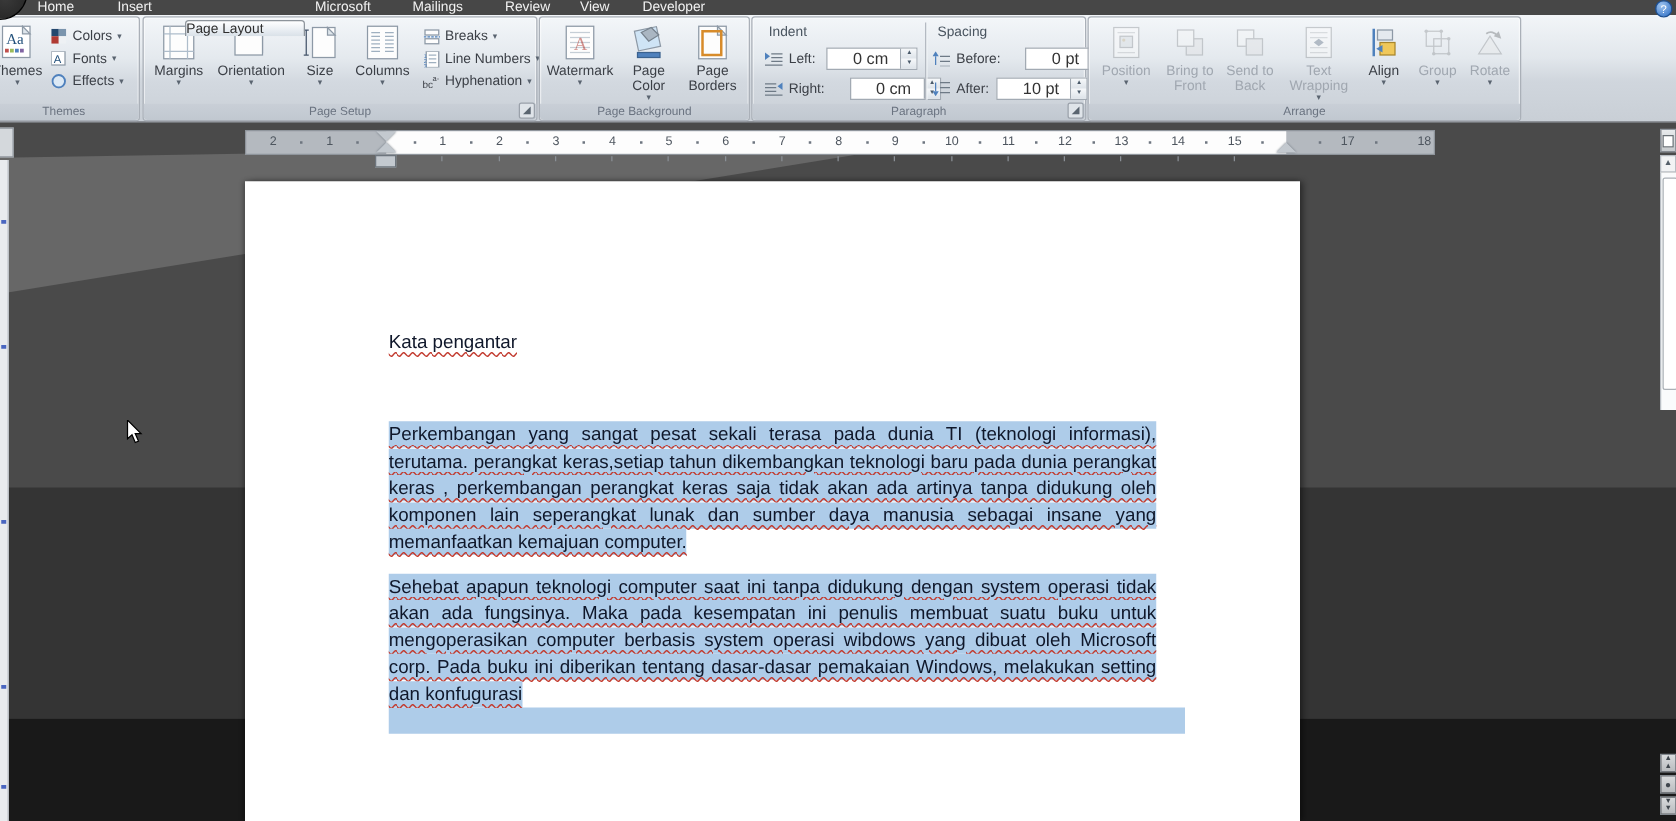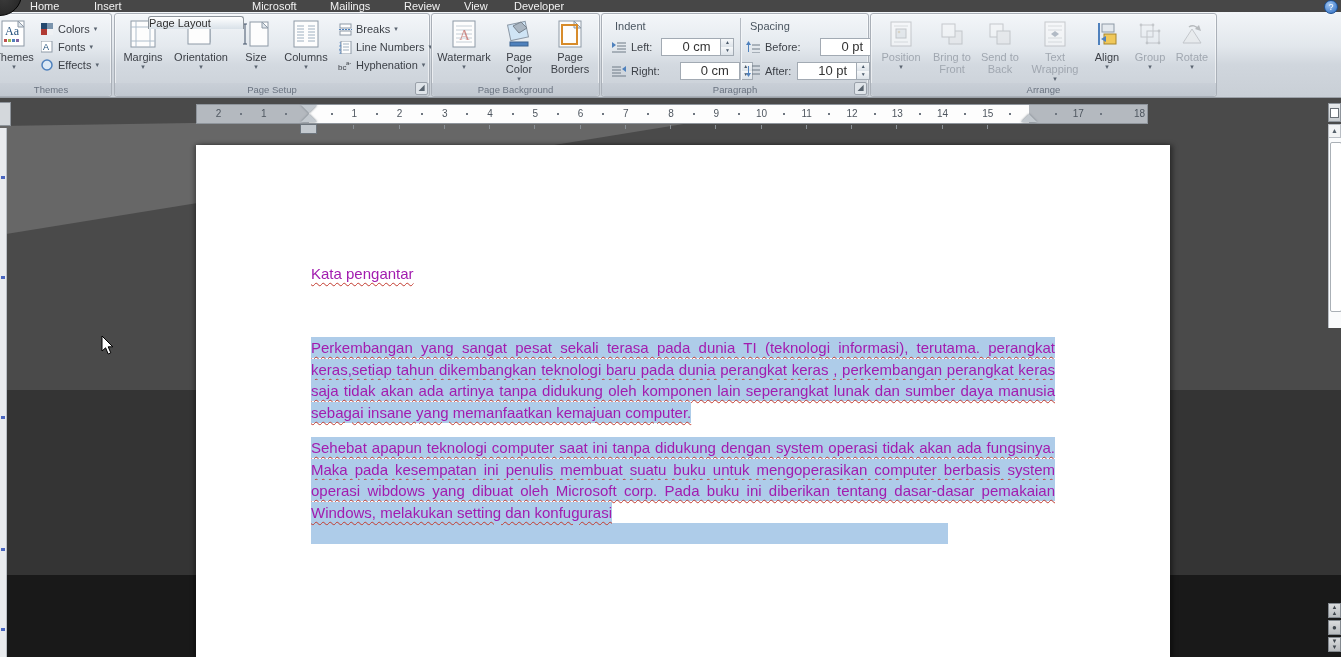--- a/index.html
+++ b/index.html
@@ -74,23 +74,23 @@
   .ind-box{position:absolute;left:300px;top:24px;width:15px;height:8px;background:#c3c9cf;
        border:1px solid #6d757d;z-index:4;}
   .ind-right{position:absolute;left:824px;bottom:1px;width:0;height:0;z-index:4;
        border-left:8px solid transparent;border-right:8px solid transparent;border-bottom:8px solid #c3c9cf;
        filter:drop-shadow(0 0 1px #6d757d);}
   .tabticks{position:absolute;left:196px;top:25px;width:952px;height:5px;}
   .tabticks span{position:absolute;top:0;width:1px;height:4px;background:#8a9096;}
   .tabsel{position:absolute;left:-2px;top:2px;width:11px;height:22px;background:#d4d8dc;
        border:1px solid #8f959c;}
 
-  .page{position:absolute;left:196px;top:45px;width:974px;height:512px;background:#fff;
+  .page{position:absolute;left:196px;top:45px;width:844px;height:512px;background:#fff;
        box-shadow:3px 0 5px rgba(0,0,0,.4),-2px 0 4px rgba(0,0,0,.3);
-       padding:0 115px;box-sizing:border-box;overflow:hidden;color:#a21caf;}
+       padding:0 115px;box-sizing:border-box;overflow:hidden;color:#0f172a;}
   .heading{margin-top:119px;font-size:15px;line-height:19px;}
   .body-p{margin:0;text-align:justify;font-size:15px;line-height:21.5px;}
   .p1{margin-top:54px;}
   .p2{margin-top:14px;}
   .sq{text-decoration-line:underline;text-decoration-style:wavy;text-decoration-color:#c23a2e;
       text-decoration-thickness:1px;text-underline-offset:3px;}
   .sel{background:#aecce9;padding:2px 0;}
   .sel-tail{width:637px;height:21px;background:#aecce9;}
 
   .cursor{position:absolute;left:101px;top:236px;z-index:40;}

